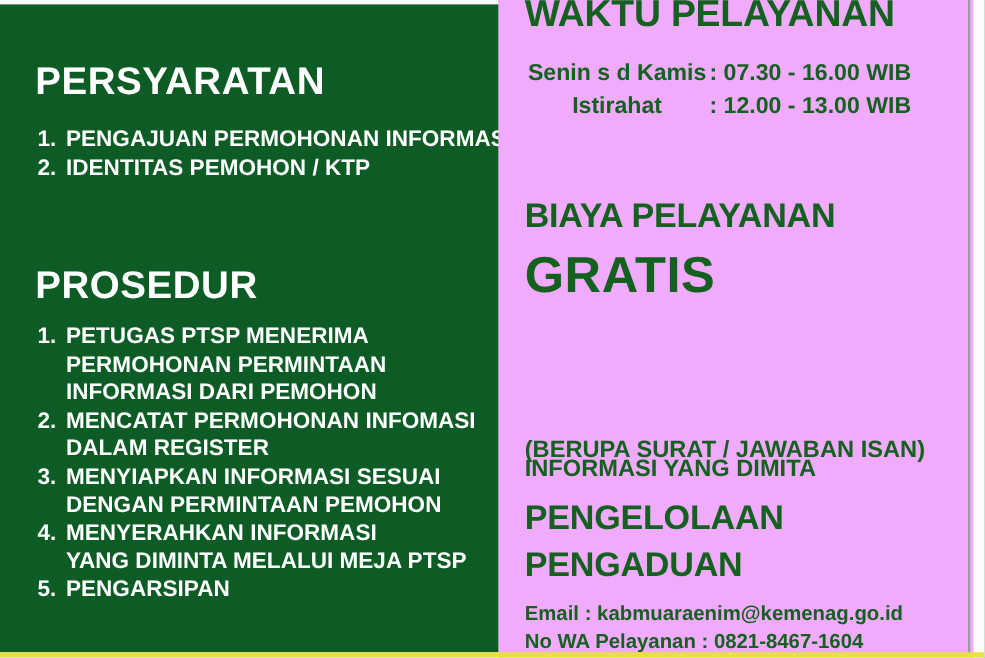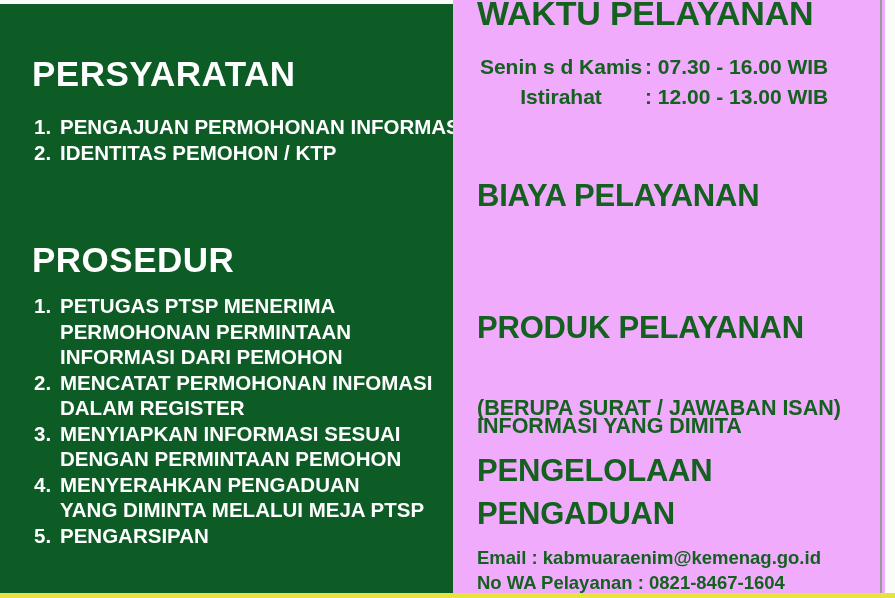--- a/index.html
+++ b/index.html
@@ -227,21 +227,21 @@
         <span class="ln">MENCATAT PERMOHONAN INFOMASI</span>
         <span class="ln">DALAM REGISTER</span>
       </li>
       <li>
         <span class="num">3.</span>
         <span class="ln">MENYIAPKAN INFORMASI SESUAI</span>
         <span class="ln">DENGAN PERMINTAAN PEMOHON</span>
       </li>
       <li>
         <span class="num">4.</span>
-        <span class="ln">MENYERAHKAN PENGADUAN</span>
+        <span class="ln">MENYERAHKAN INFORMASI</span>
         <span class="ln">YANG DIMINTA MELALUI MEJA PTSP</span>
       </li>
       <li>
         <span class="num">5.</span>
         <span class="ln">PENGARSIPAN</span>
       </li>
     </ul>
 
   </div>
 
@@ -253,22 +253,22 @@
       <span class="sched-row">
         <span class="day">Senin s d Kamis</span><span class="val">: 07.30 - 16.00 WIB</span>
       </span>
       <span class="sched-row">
         <span class="day">Istirahat</span><span class="val">: 12.00 - 13.00 WIB</span>
       </span>
     </div>
 
     <div class="wp-title" id="title-biaya">BIAYA PELAYANAN</div>
 
-
-    <div class="wp-title" id="title-produk">PRODUK PELAYANAN</div>
+    <div class="wp-title" id="value-gratis">GRATIS</div>
+
 
     <div class="wp-text" id="produk-l1">INFORMASI YANG DIMITA</div>
 
     <div class="wp-text" id="produk-l2">(BERUPA SURAT / JAWABAN ISAN)</div>
 
     <div class="wp-title" id="title-pengelolaan-1">PENGELOLAAN</div>
 
     <div class="wp-title" id="title-pengelolaan-2">PENGADUAN</div>
 
     <div class="wp-text" id="contact-email">Email : kabmuaraenim@kemenag.go.id</div>

